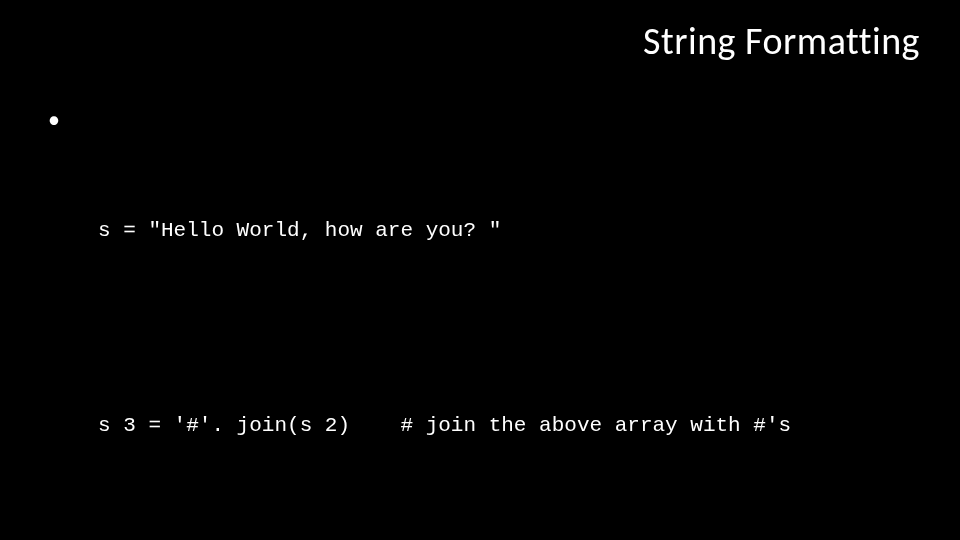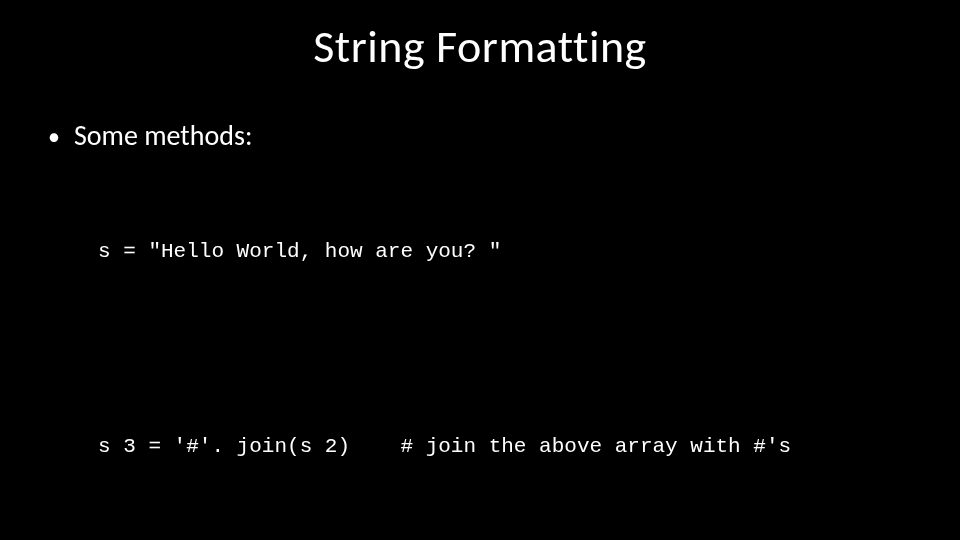--- a/index.html
+++ b/index.html
@@ -14,23 +14,23 @@
       color: #ffffff;
       font-family: Calibri, "Segoe UI", Arial, sans-serif;
       overflow: hidden;
     }
     .slide {
       width: 100%;
       height: 100%;
       padding: 18px 40px 40px 40px;
     }
     .title {
-      font-size: 46px;
+      font-size: 38px;
       font-weight: 400;
-      text-align: center;
+      text-align: right;
       margin-bottom: 44px;
       letter-spacing: 0.5px;
     }
     .bullet-row {
       display: flex;
       align-items: baseline;
       margin-bottom: 18px;
       padding-left: 8px;
     }
     .bullet {
@@ -57,21 +57,20 @@
     }
   </style>
 </head>
 <body>
 
 <div class="slide">
   <h1 class="title">String Formatting</h1>
 
   <div class="bullet-row">
     <span class="bullet">•</span>
-    <span class="bullet-text">Some methods:</span>
   </div>
 
   <div class="code-block">
     <span class="code-line">s = "Hello World, how are you? "</span>
     <div class="blank-line"></div>
     <span class="code-line">s 3 = '#'. join(s 2)    # join the above array with #'s</span>
     
     
     
     

